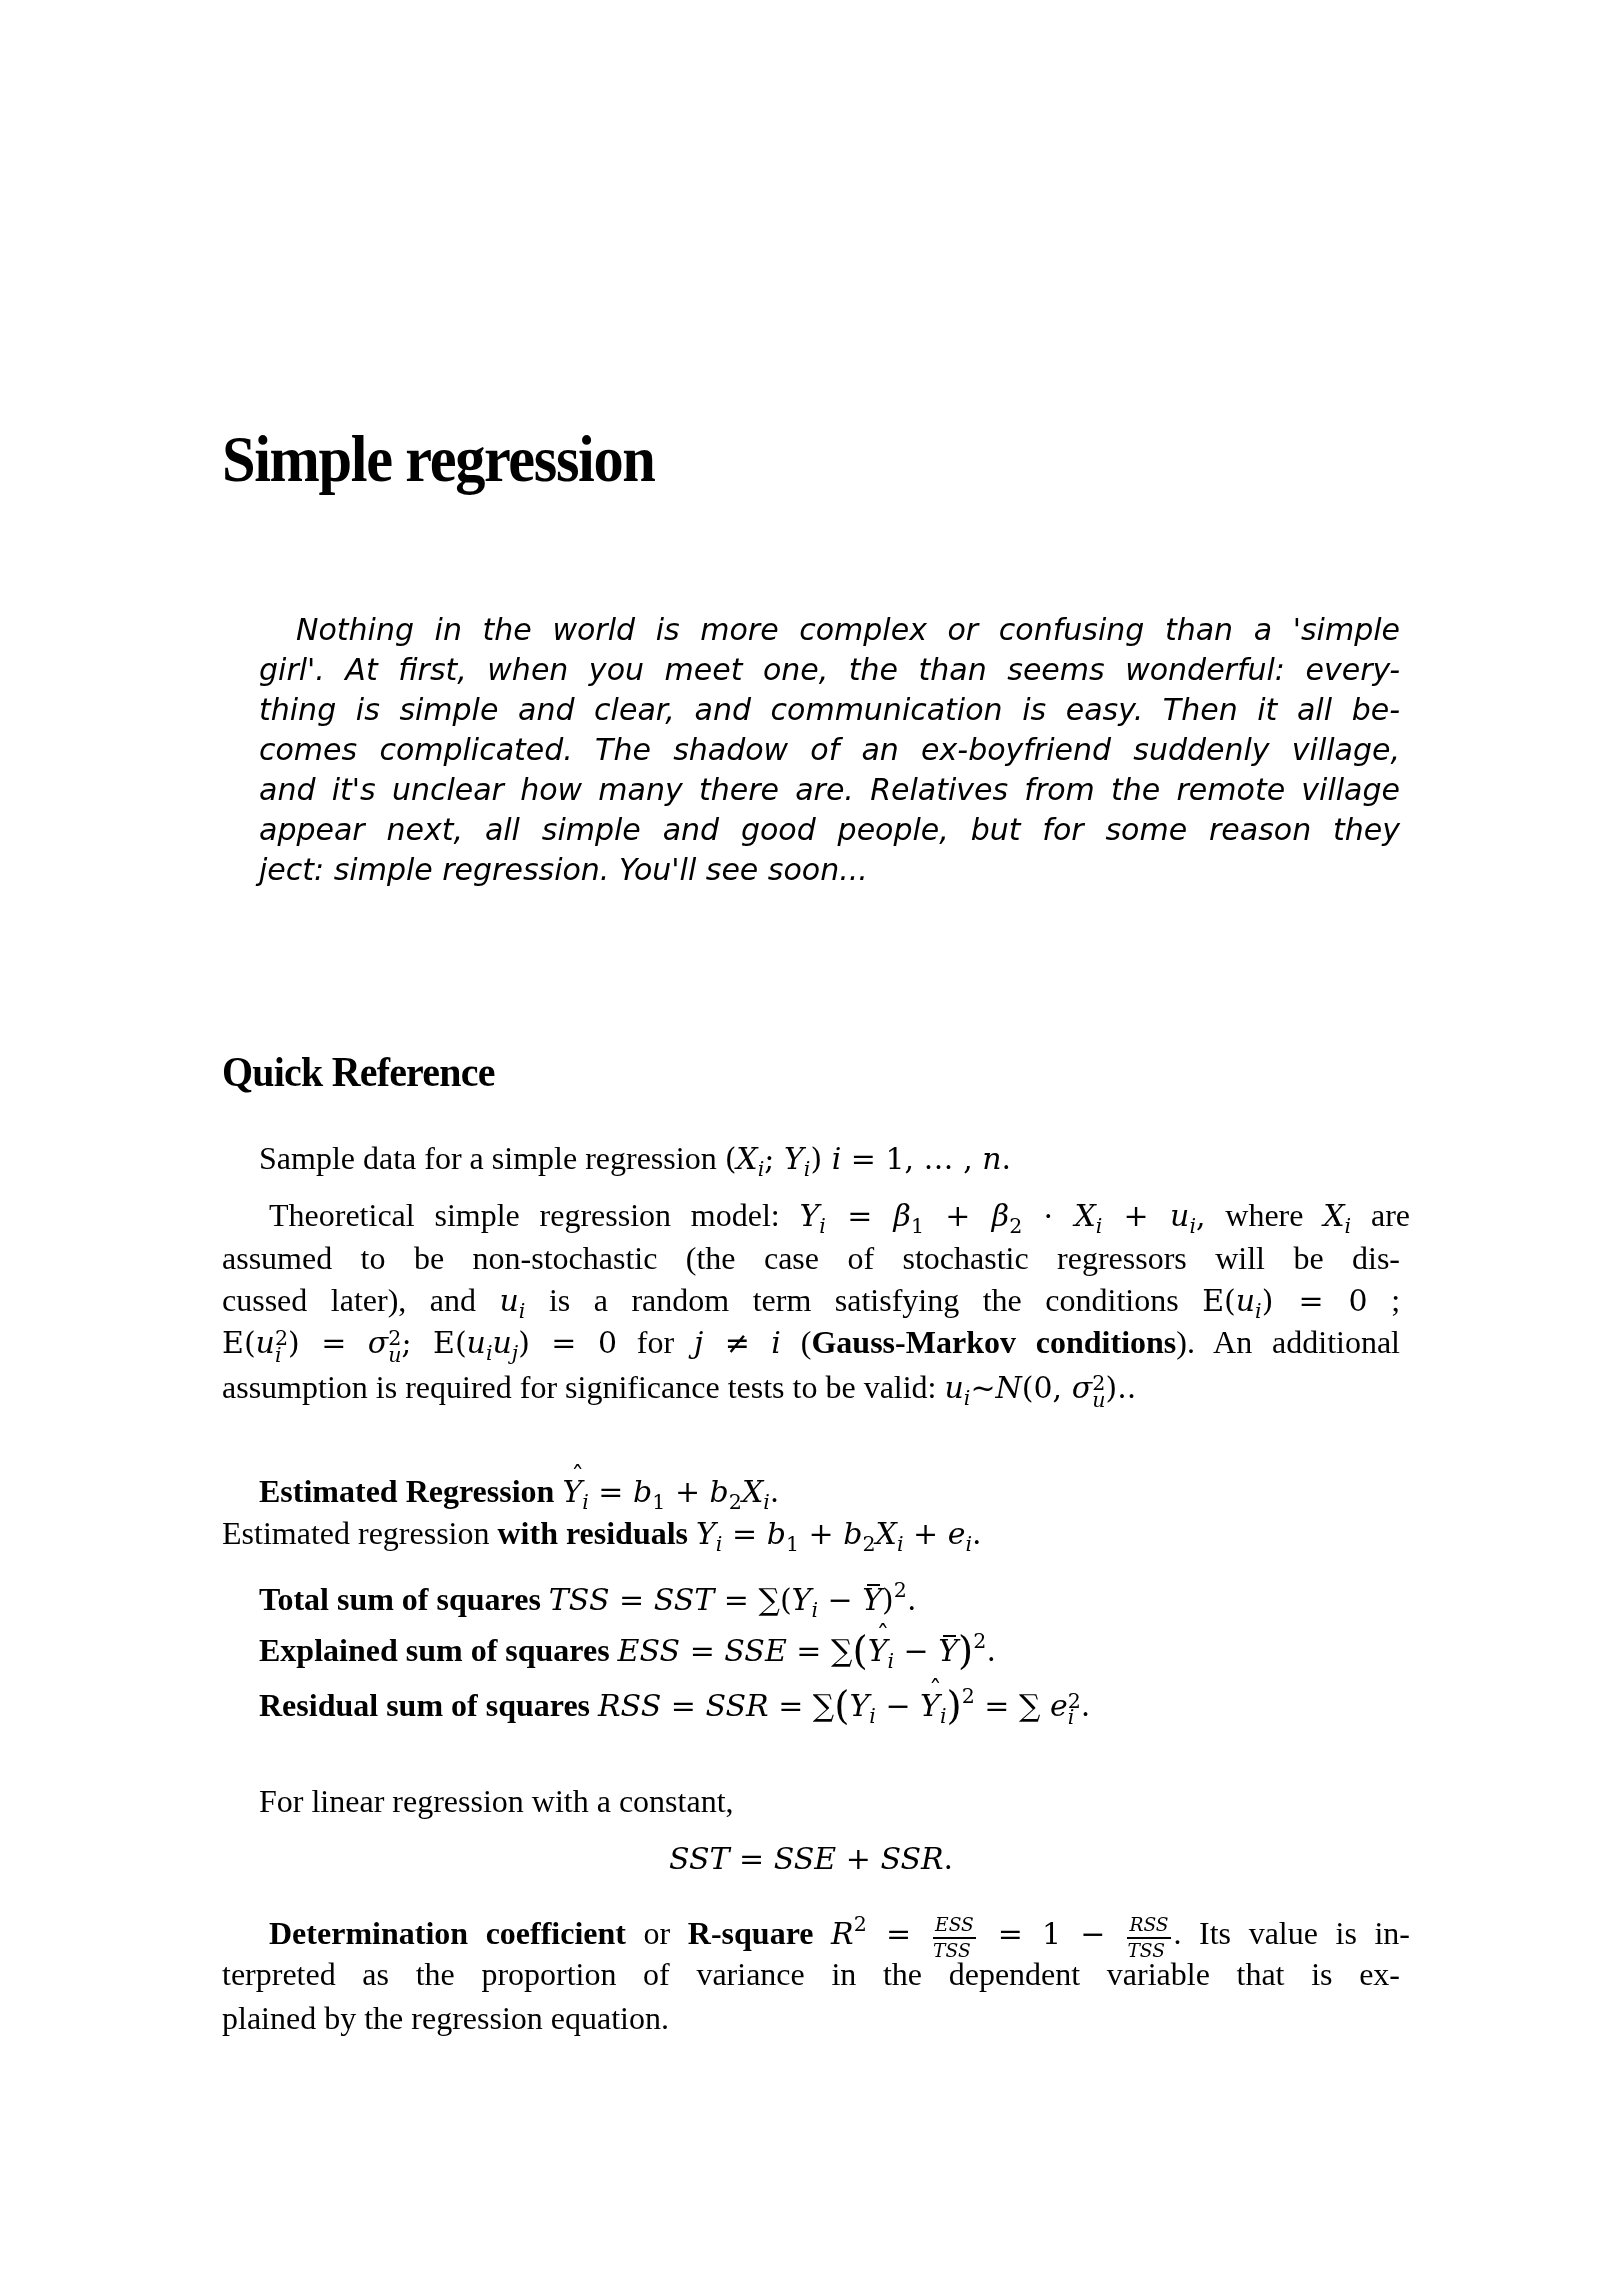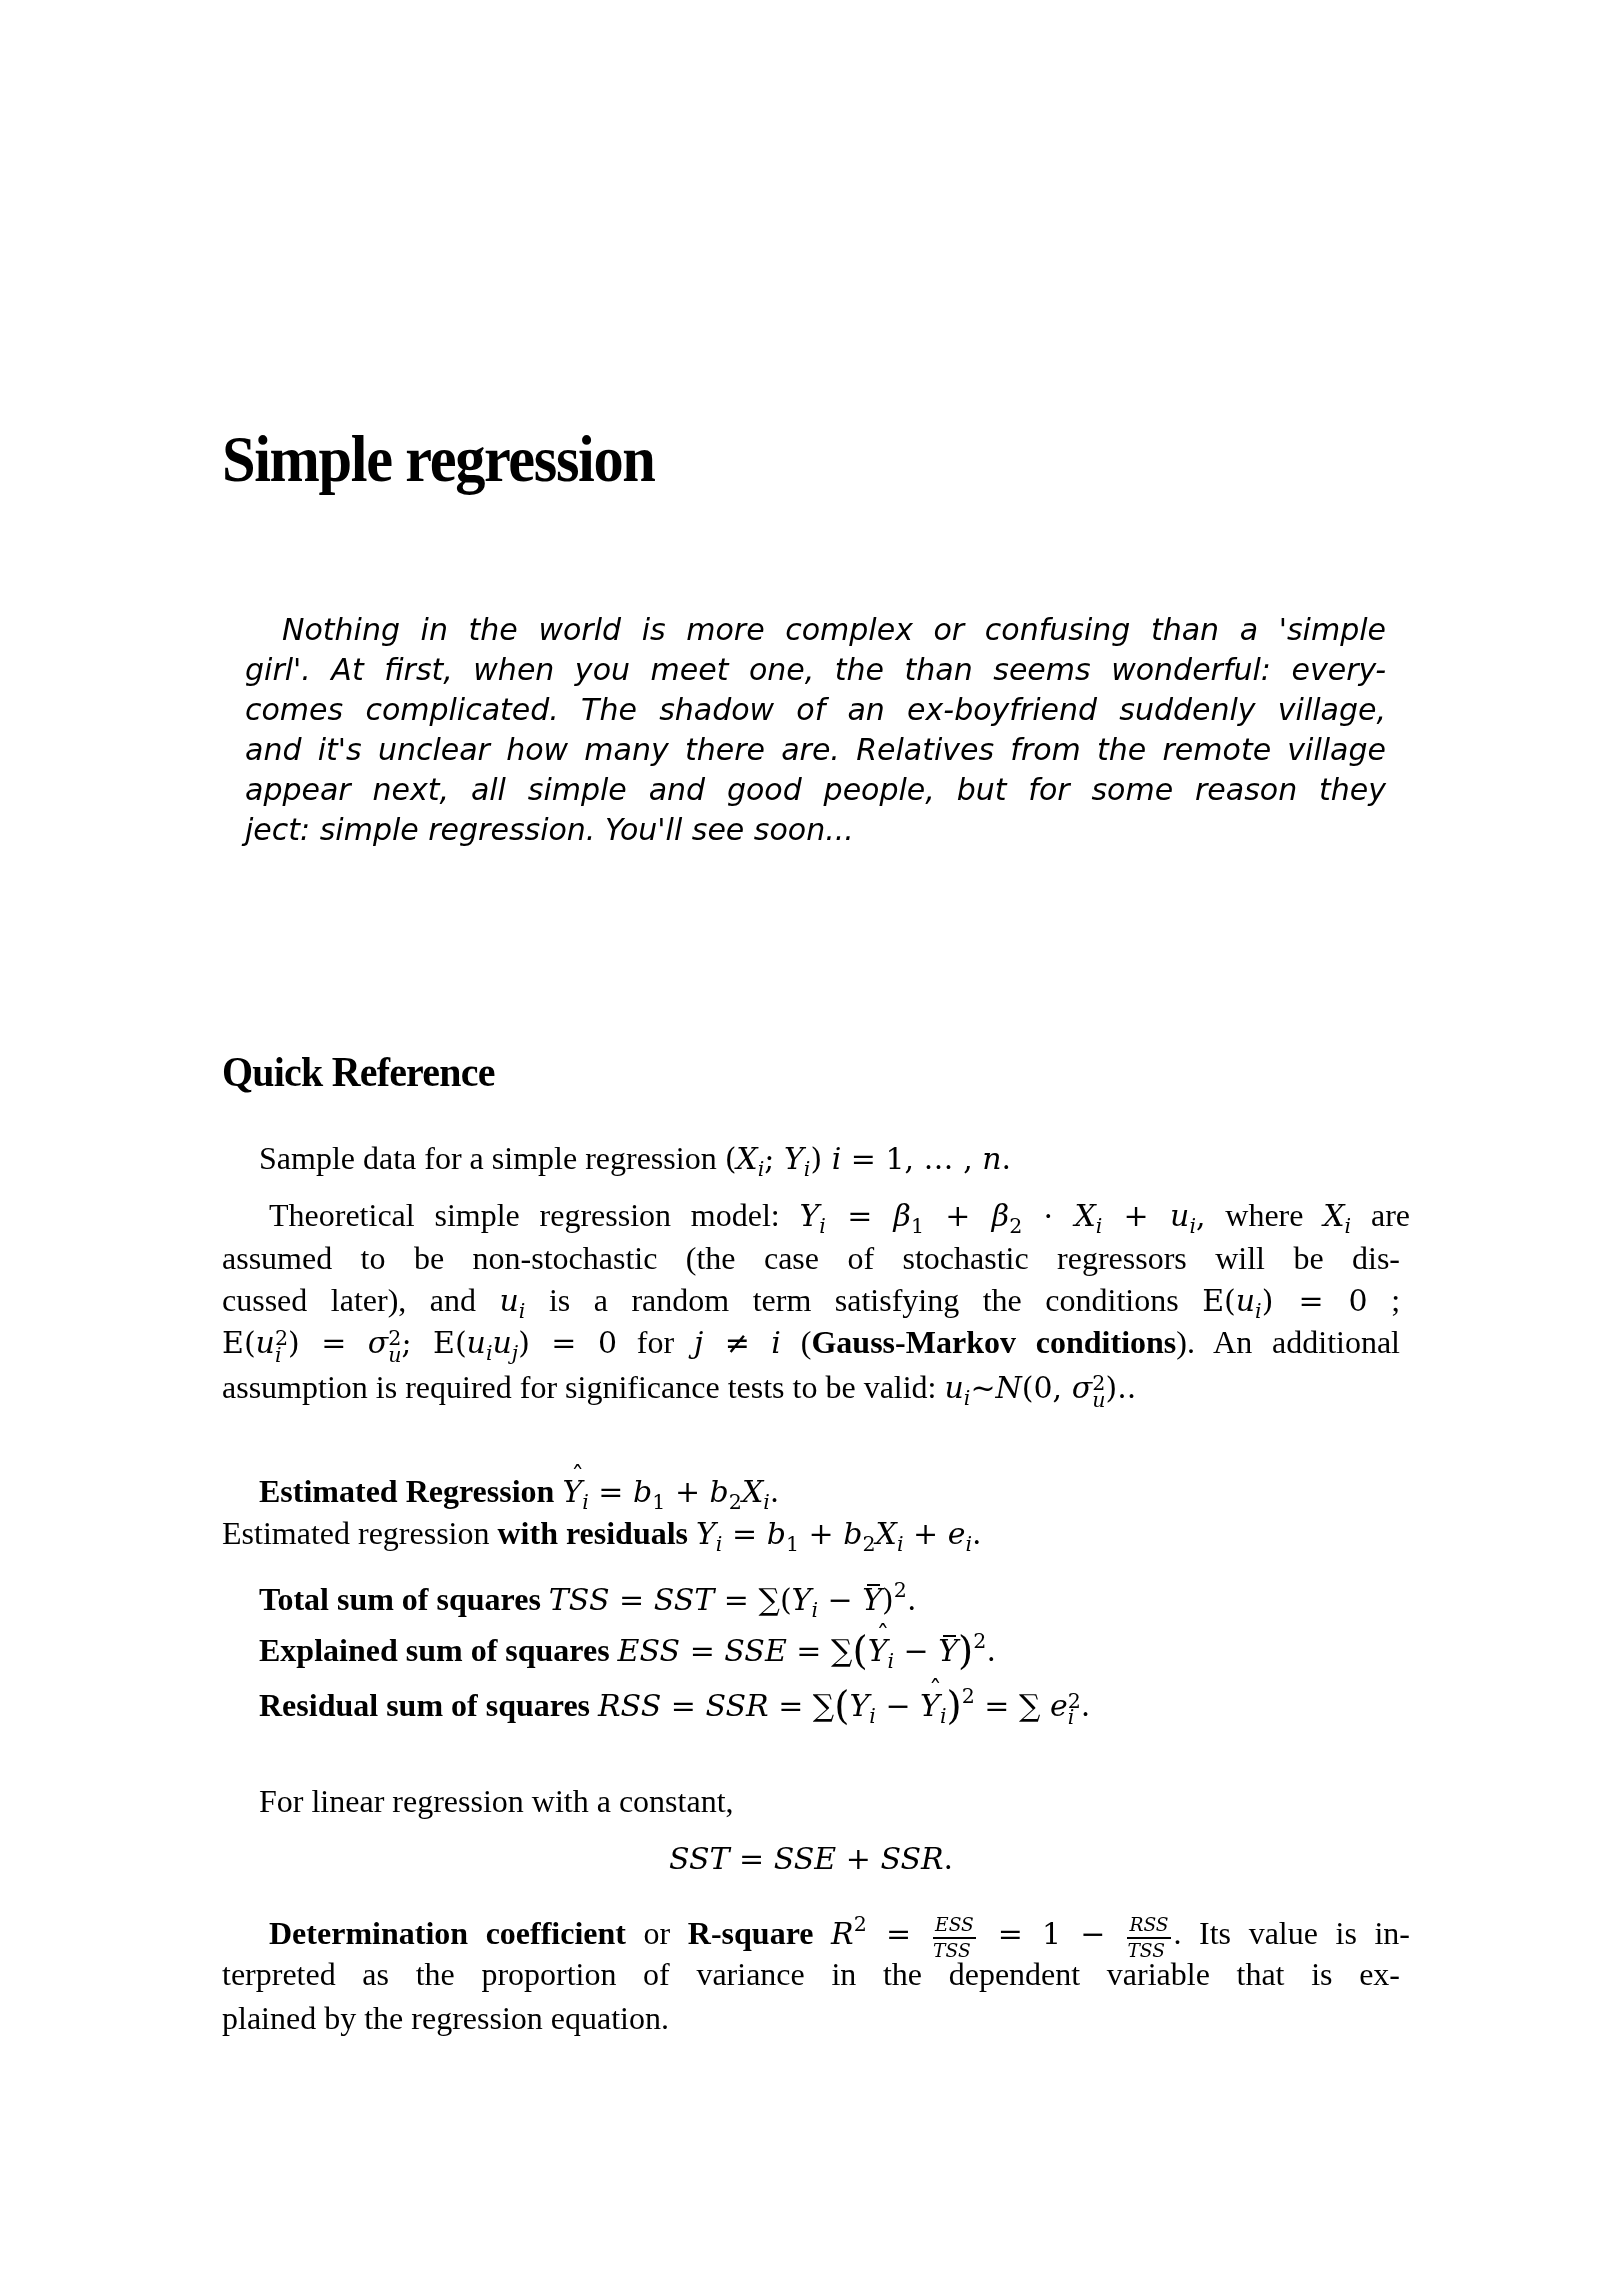--- a/index.html
+++ b/index.html
@@ -7,21 +7,21 @@
   .page { position: absolute; left: 0; top: 0; width: 1357px; height: 2293px; }
 
   .chapter-title {
     position: absolute; left: 222px; top: 420px;
     font-family: "Liberation Serif", "DejaVu Serif", serif;
     font-weight: bold; font-size: 65px; line-height: 78px; letter-spacing: -1.5px;
     transform: scaleX(0.93); transform-origin: left top; white-space: nowrap;
   }
 
   .epigraph {
-    position: absolute; left: 208px; top: 610px; width: 1178px;
+    position: absolute; left: 222px; top: 610px; width: 1178px;
     font-family: "DejaVu Sans", sans-serif; font-style: italic;
     font-size: 30px; line-height: 40px; text-align: justify;
     text-indent: 37px; hyphens: manual;
   }
   .epigraph .ln { display: block; text-align: justify; text-align-last: justify; white-space: nowrap; height: 40px; }
   .epigraph .ln.last { text-align-last: left; }
   .epigraph .ln.first { padding-left: 37px; }
 
   .section-title {
     position: absolute; left: 222px; top: 1049px;
@@ -61,20 +61,21 @@
 </style>
 </head>
 <body>
 
 <div class="page">
   <h1 class="chapter-title" style="margin:0">Simple regression</h1>
 
   <div class="epigraph" id="epigraph">
       <span class="ln first">Nothing in the world is more complex or confusing than a 'simple</span>
       <span class="ln">girl'. At first, when you meet one, the than seems wonderful: every-</span>
+      <span class="ln">thing is simple and clear, and communication is easy. Then it all be-</span>
       <span class="ln">comes complicated. The shadow of an ex-boyfriend suddenly village,</span>
       <span class="ln">and it's unclear how many there are.  Relatives from the remote village</span>
       <span class="ln">appear next, all simple and good people, but for some reason they</span>
       <span class="ln last">ject: simple regression. You'll see soon...</span>
     </div>
 
   <h2 class="section-title" style="margin:0">Quick Reference</h2>
 
   <div id="qr-lines">
       <div class="ln-abs ind" style="top: 1137px;"><span>Sample data for a simple regression  </span><span class="mr">(</span><span class="m">X</span><span class="sub">i</span><span class="mr">; </span><span class="m">Y</span><span class="sub">i</span><span class="mr">)  </span><span class="m">i</span><span class="mr"> = 1, … , </span><span class="m">n</span><span class="mr">.</span></div>

